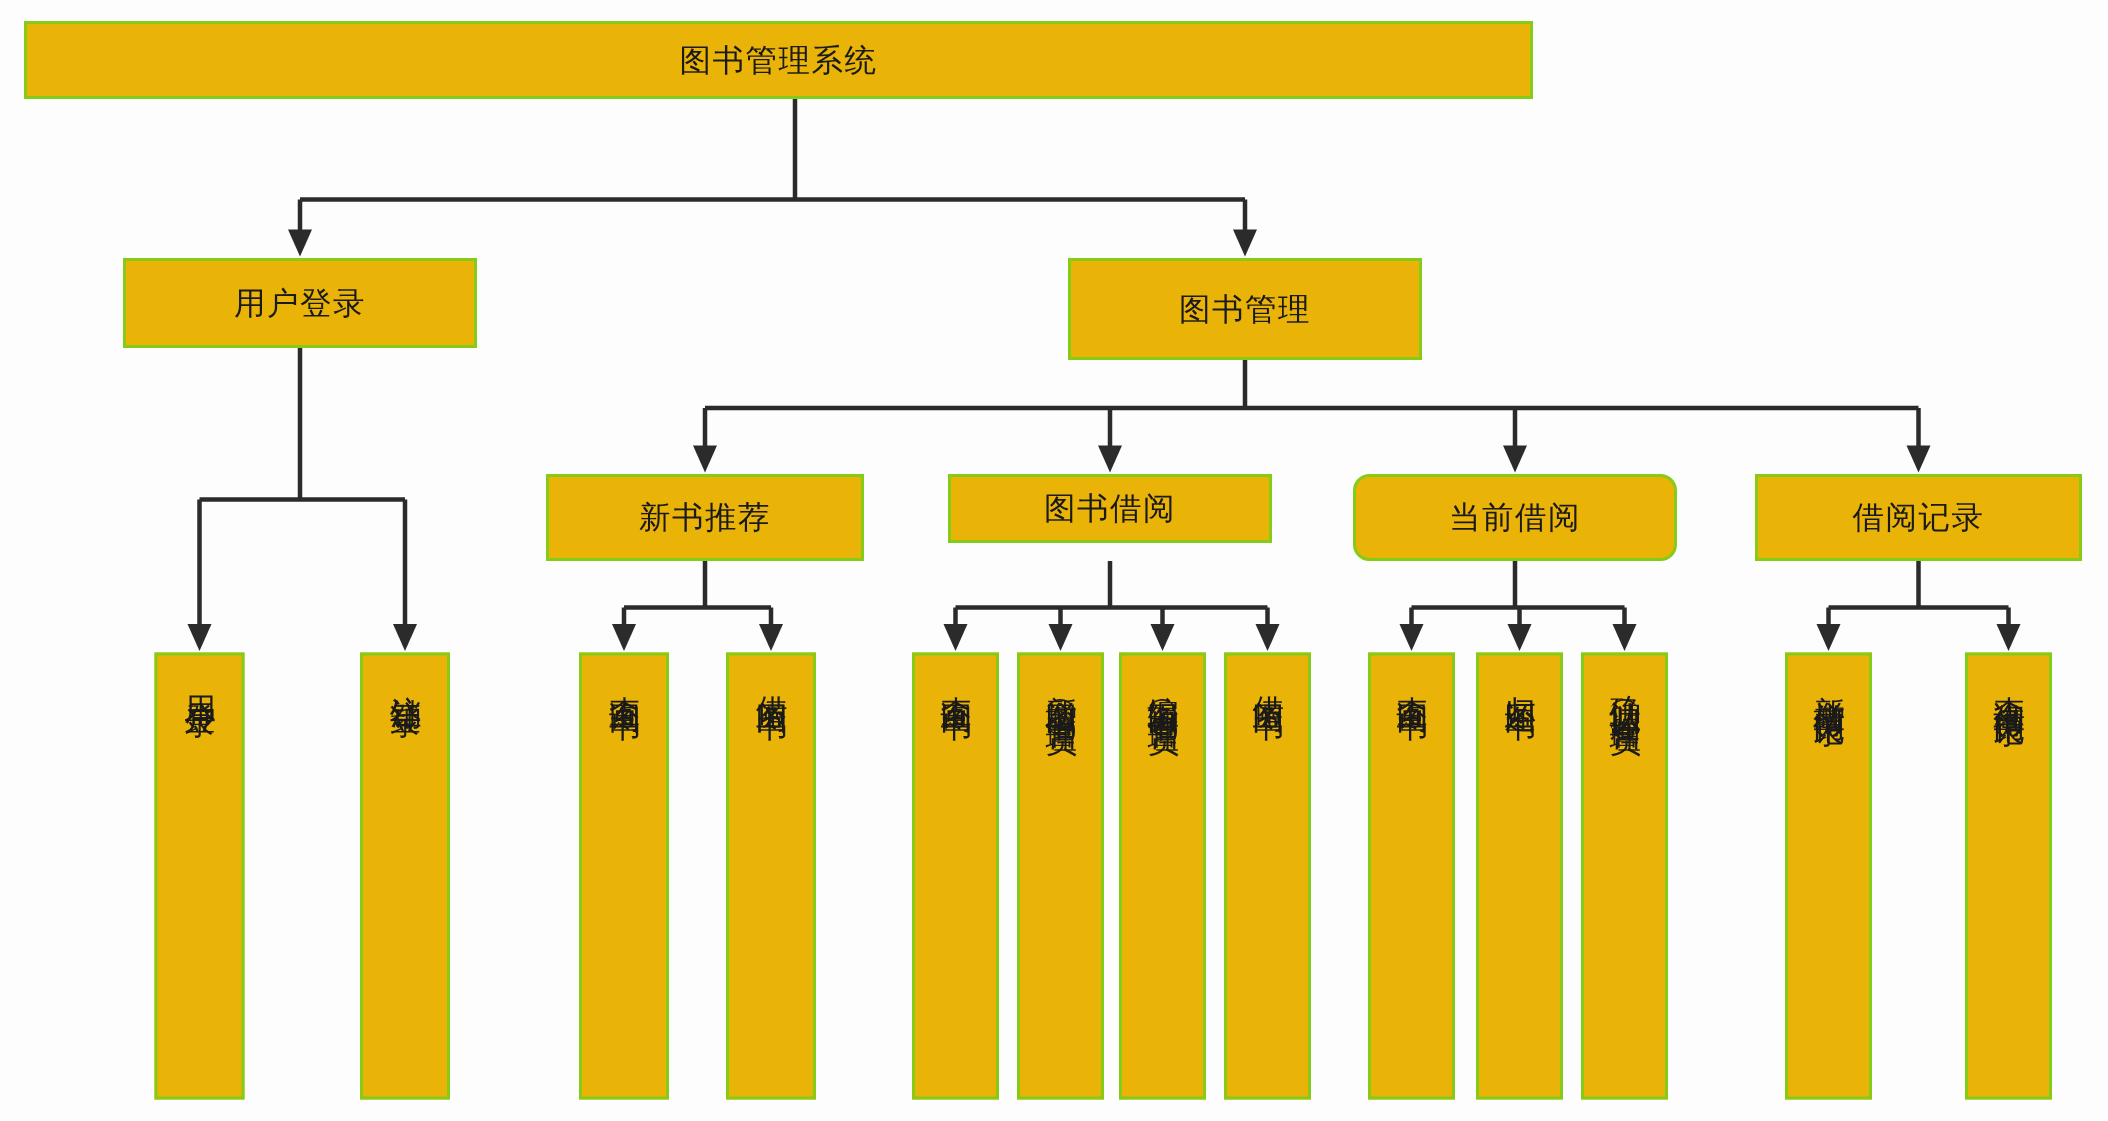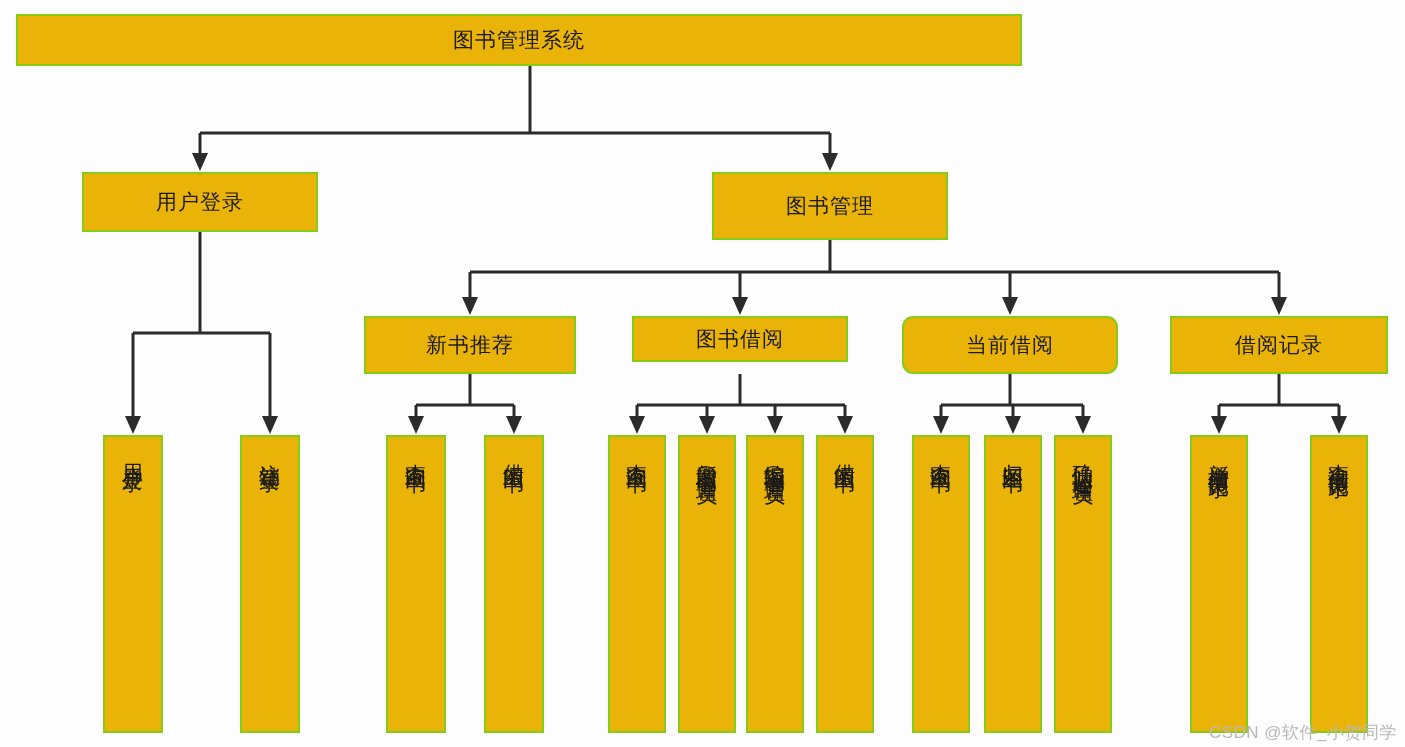--- a/index.html
+++ b/index.html
@@ -187,14 +187,13 @@
       <div class="node v" style="left: 1054px; top: 435px; width: 58px; height: 298px;">
         <span class="vtext">确认归还（管理员）</span>
       </div>
       <div class="node v" style="left: 1190px; top: 435px; width: 58px; height: 298px;">
         <span class="vtext">新增借阅记录</span>
       </div>
       <div class="node v" style="left: 1310px; top: 435px; width: 58px; height: 298px;">
         <span class="vtext">查询借阅记录</span>
       </div>
     </div>
-  <div class="watermark">CSDN @软件_小贺同学</div>
 </div>
 
 </body></html>

